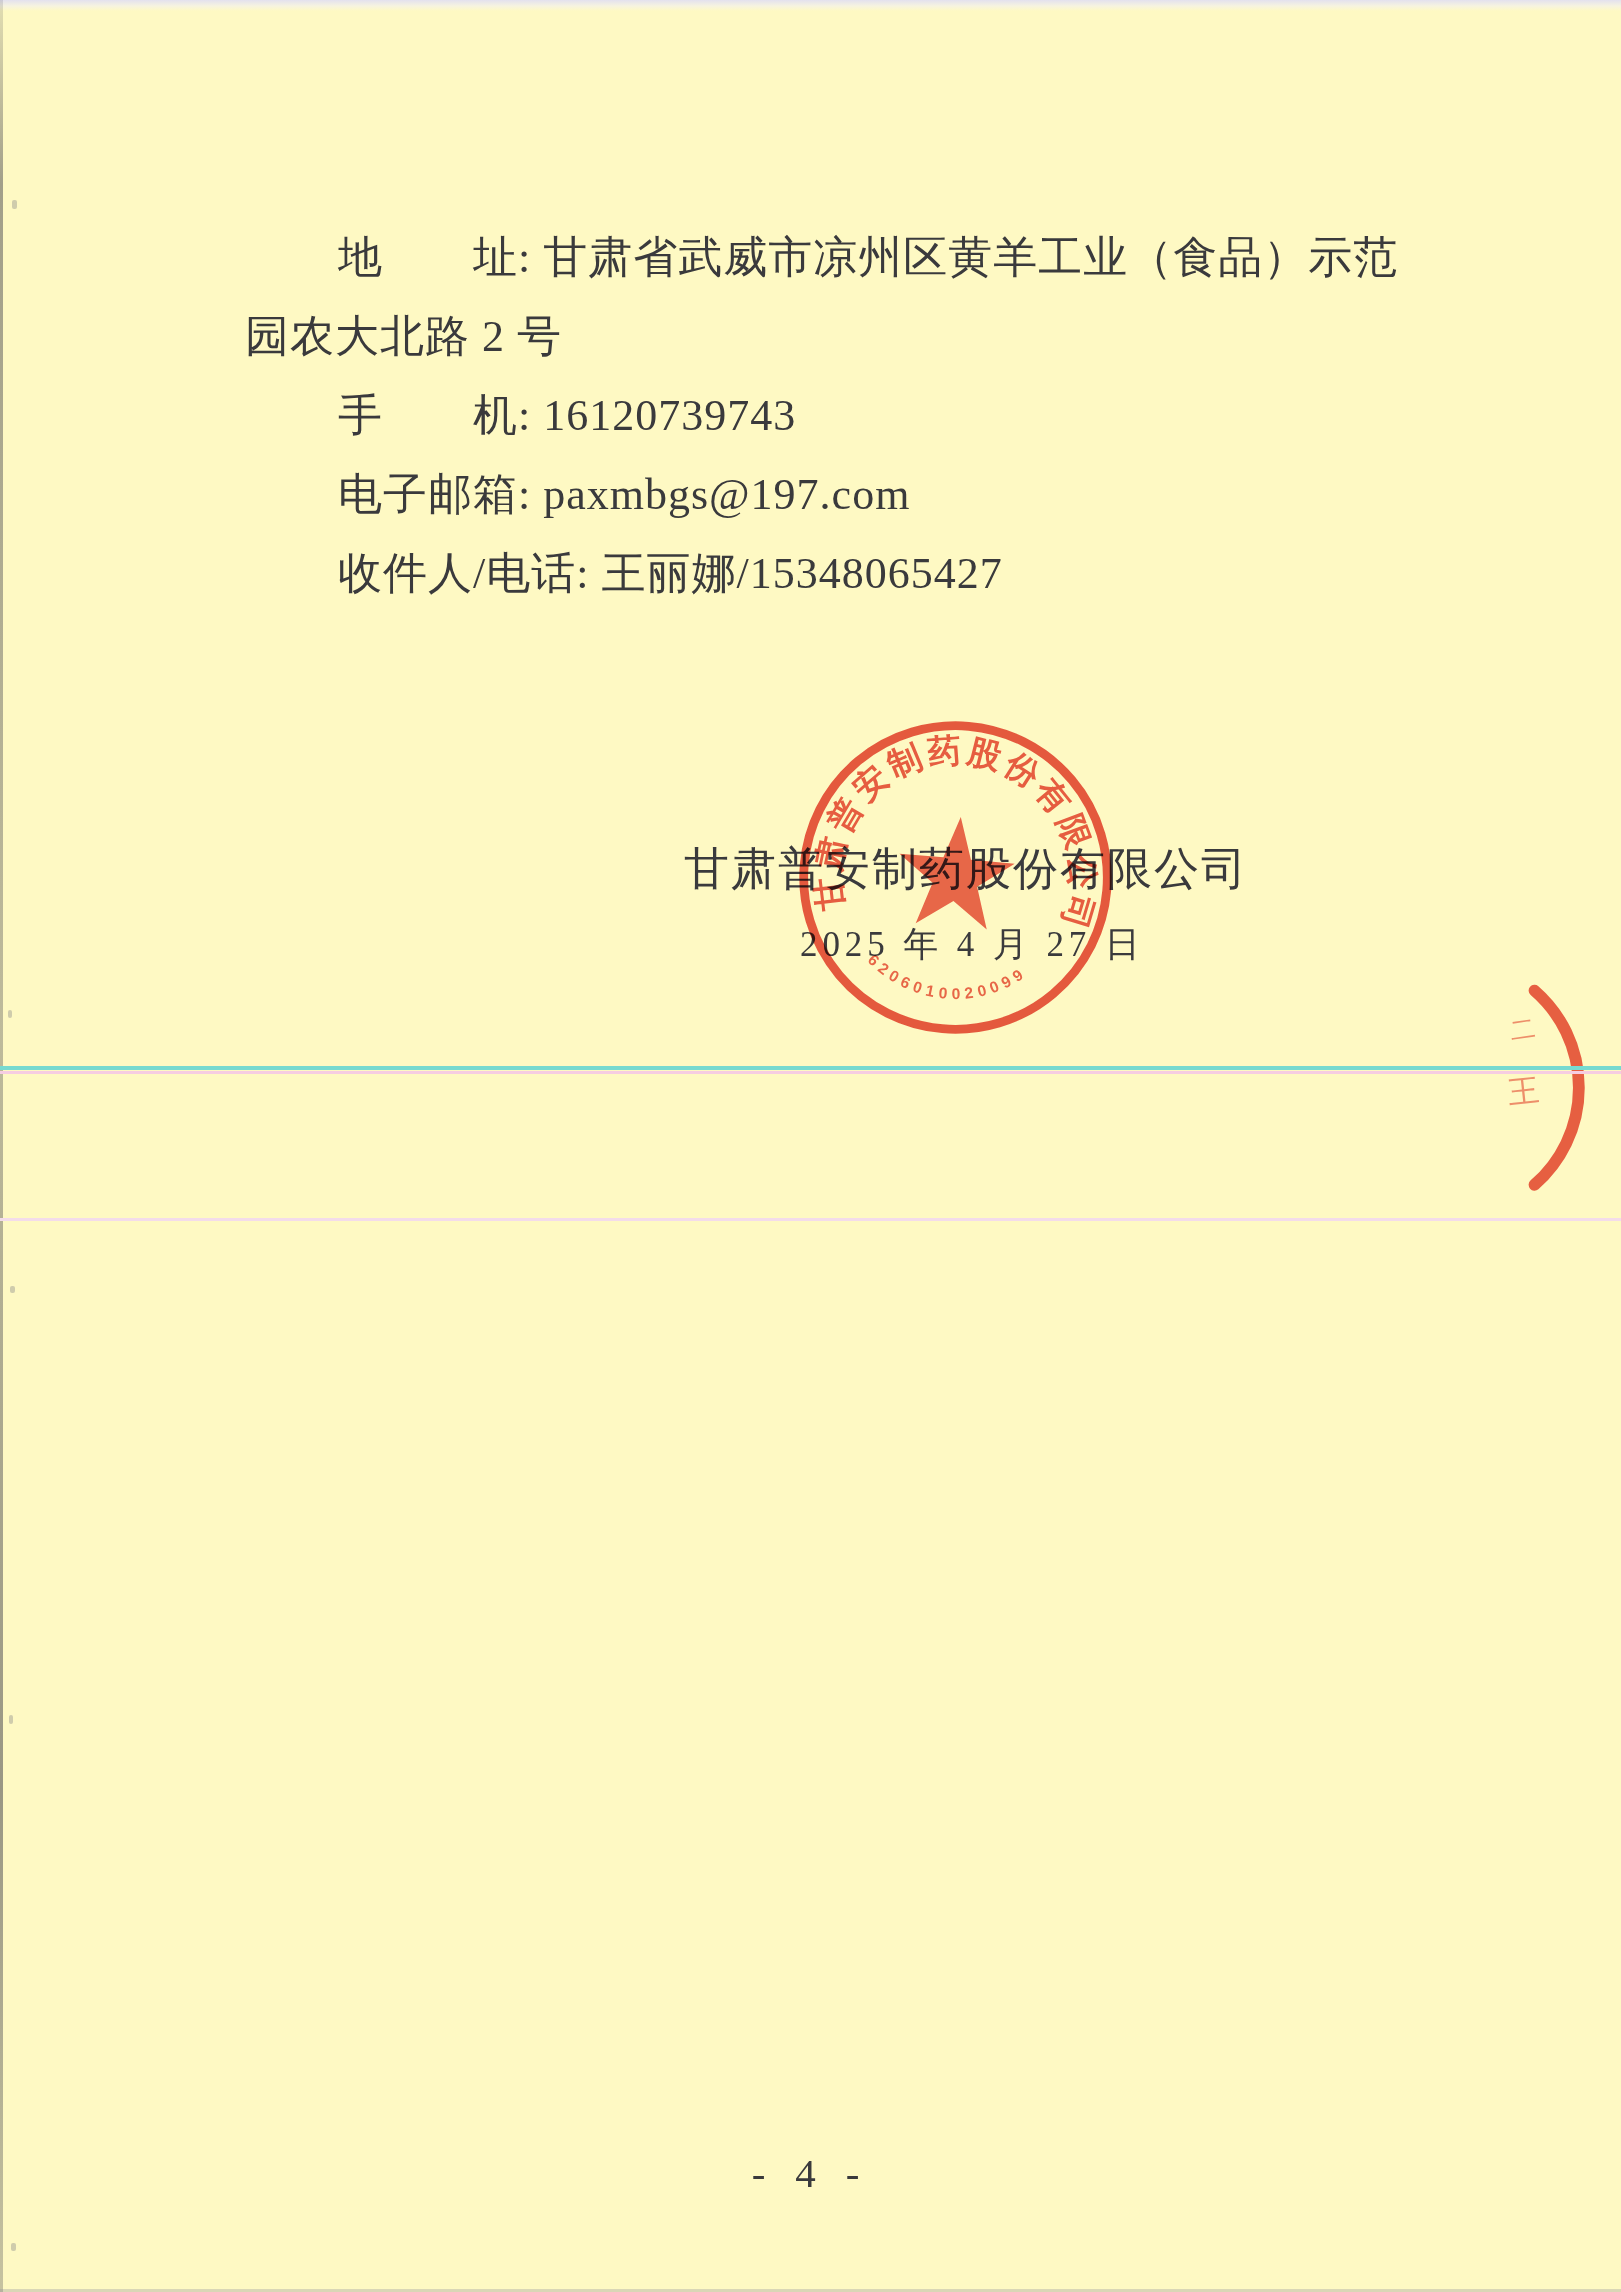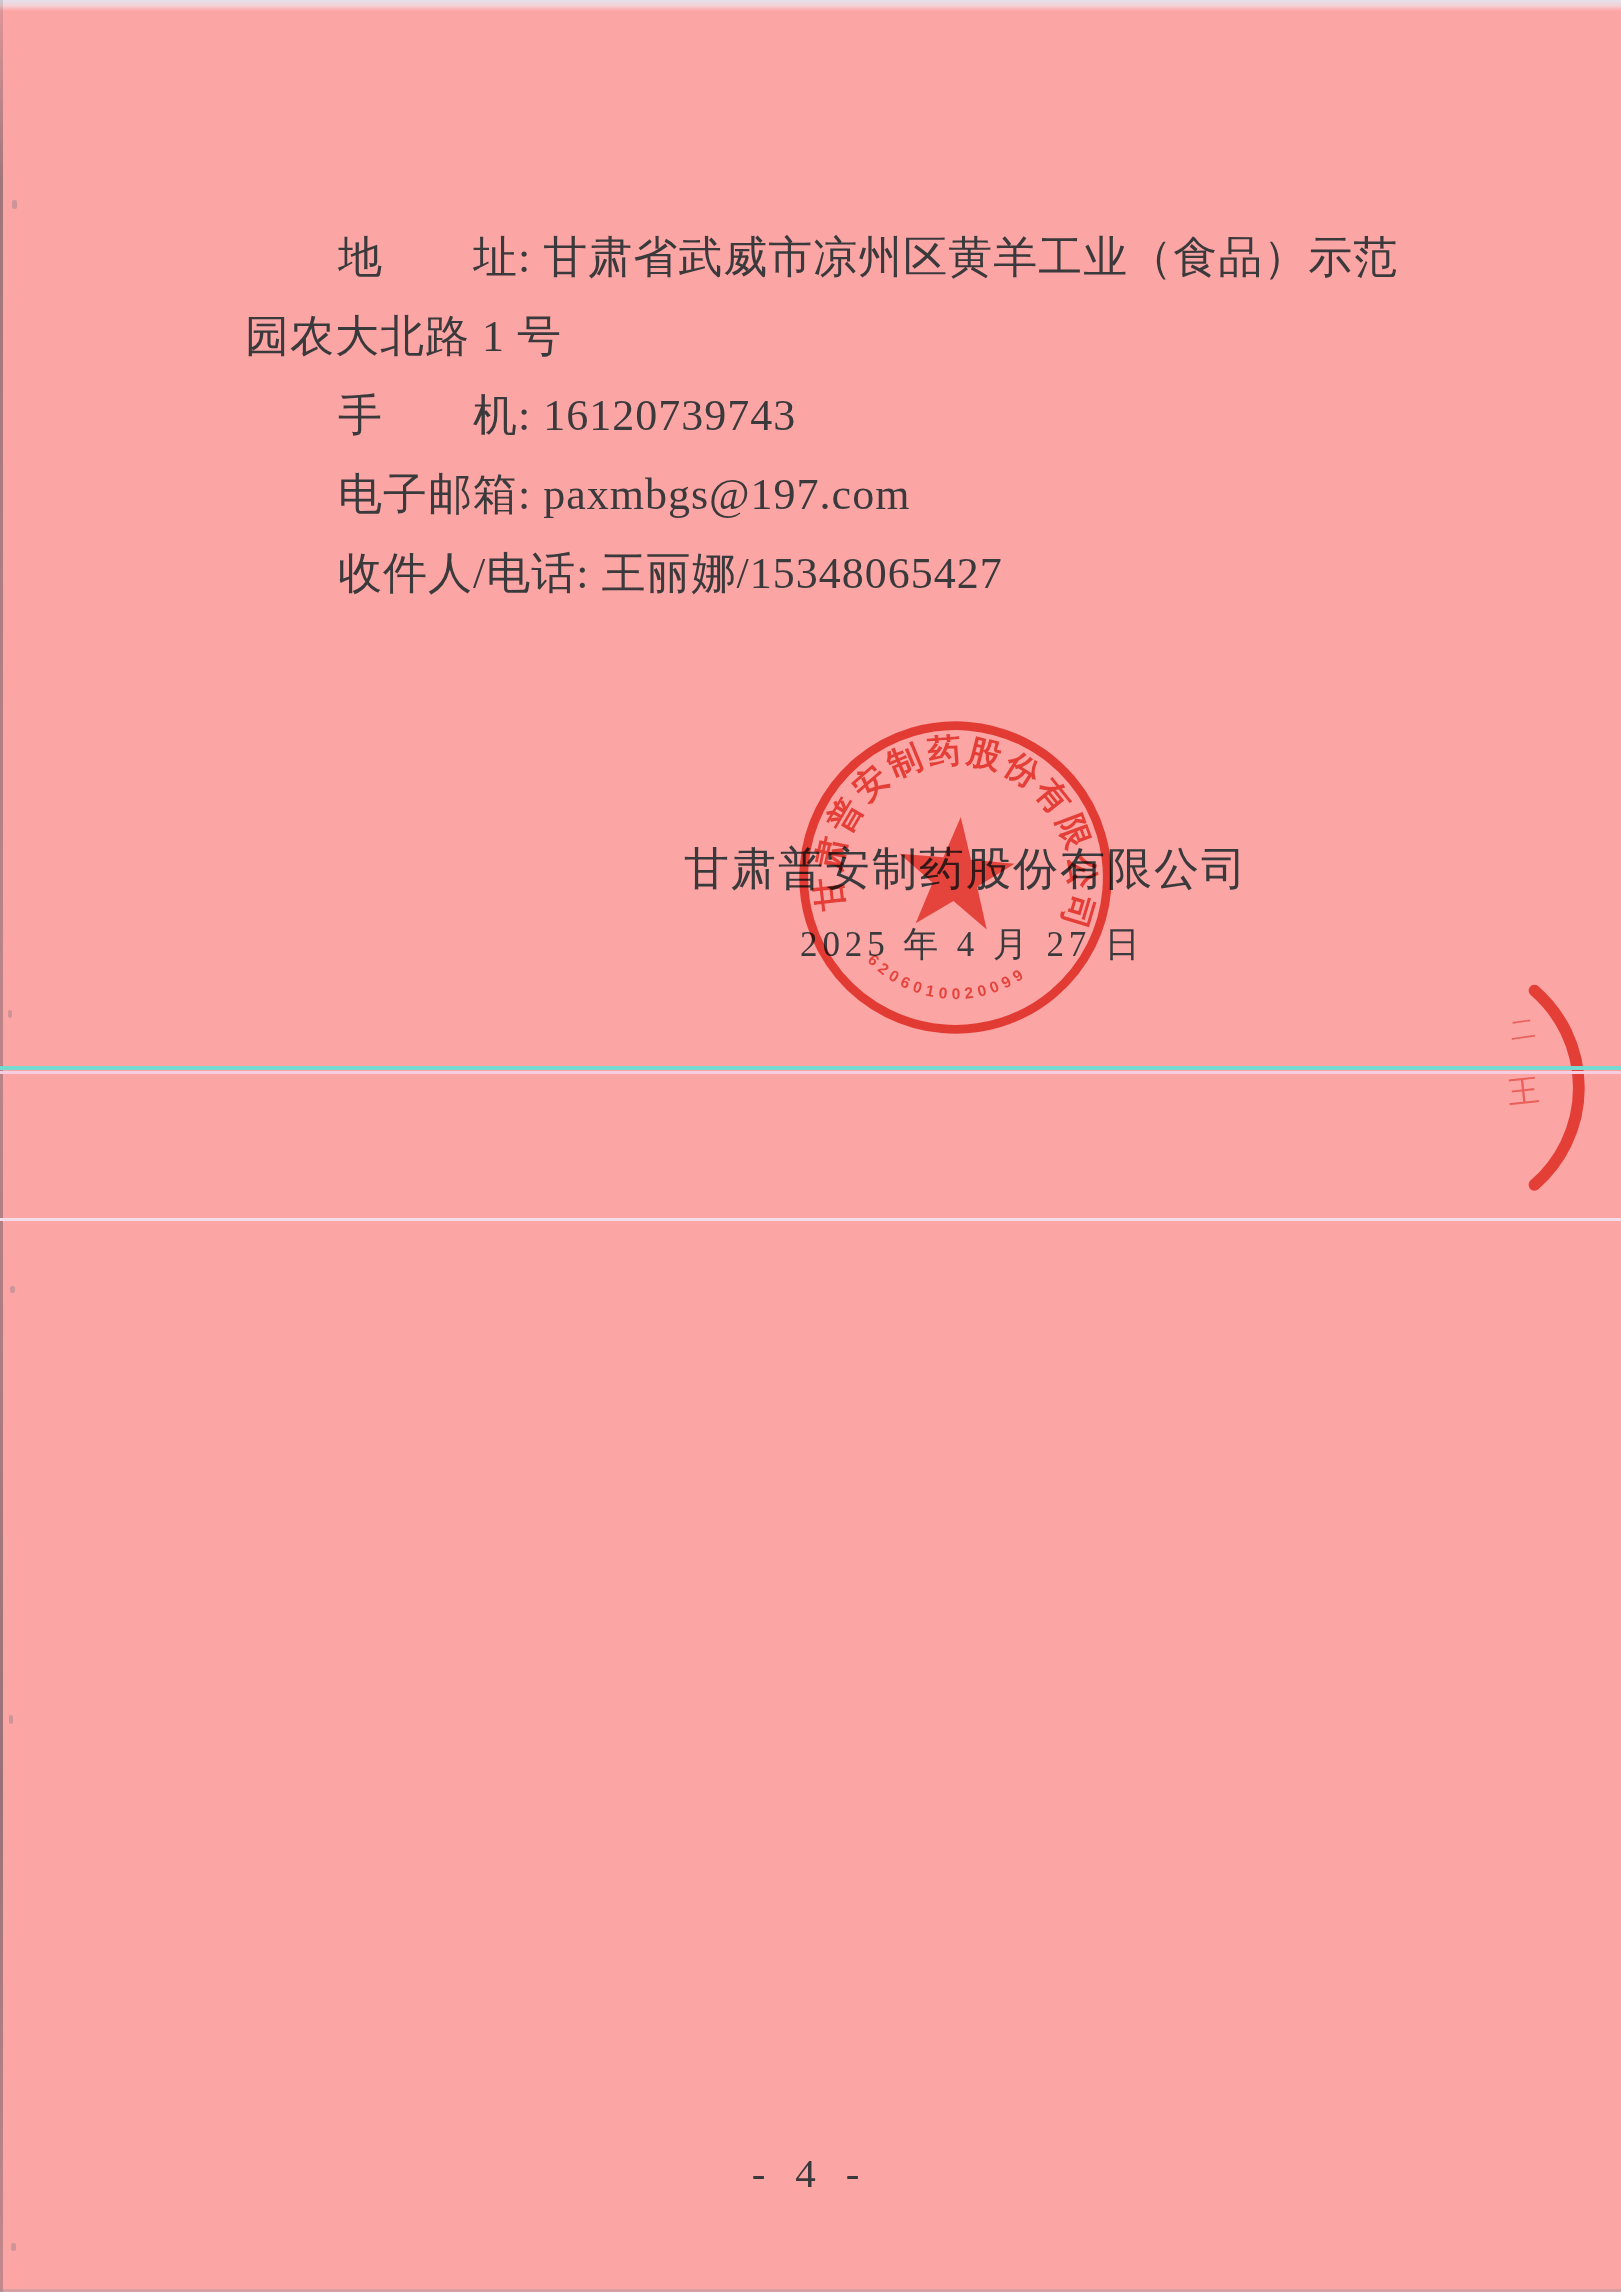--- a/index.html
+++ b/index.html
@@ -1,20 +1,20 @@
 <!DOCTYPE html>
 <html style="--ink: #3a3a3c; --seal-red: #e13a2b; --cyan-line: #76dad0; --pink-line: #f6cde1; --faint-pink-line: #f3dcea;"><head>
 <meta charset="utf-8">
 <style>
   html,body { margin:0; padding:0; background:#9a9a9a; }
   .page {
     position:relative;
     width:1621px; height:2293px;
     margin:0 auto;
-    background:#fca5a5;
+    background:#fef9c3;
     overflow:hidden;
     font-family:"Liberation Serif","DejaVu Serif",serif;
     color:var(--ink,#3a3a3c);
   }
 
   
   .edge-top   { position:absolute; top:0; left:0; right:0; height:10.8px;
                 background:linear-gradient(180deg,#e3e1ee 0%,rgba(240,239,247,.55) 55%,rgba(255,255,255,0) 100%); }
   .edge-left  { position:absolute; top:0; left:0; width:2.9px; height:100%;
                 background:linear-gradient(180deg,rgba(70,70,80,.15) 0%,rgba(70,70,80,.5) 8%,rgba(70,70,80,.35) 45%,rgba(70,70,80,.55) 78%,rgba(70,70,80,.3) 100%); }
@@ -86,21 +86,21 @@
   <div class="edge-left"></div>
   <div class="edge-bottom"></div>
   <div class="speck s1"></div>
   <div class="speck s2"></div>
   <div class="speck s3"></div>
   <div class="speck s4"></div>
   <div class="speck s5"></div>
 
   <div class="contact-block">
       <div class="contact-line indent">地　　址: 甘肃省武威市凉州区黄羊工业（食品）示范</div>
-      <div class="contact-line">园农大北路 1 号</div>
+      <div class="contact-line">园农大北路 2 号</div>
       <div class="contact-line indent">手　　机: 16120739743</div>
       <div class="contact-line indent">电子邮箱: paxmbgs@197.com</div>
       <div class="contact-line indent">收件人/电话: 王丽娜/15348065427</div>
     </div>
 
   <div class="company-line">甘肃普安制药股份有限公司</div>
   <div class="date-line">2025 年 4 月 27 日</div>
 
   <svg class="seal" viewBox="0 0 340 340" xmlns="http://www.w3.org/2000/svg">
     <defs>

